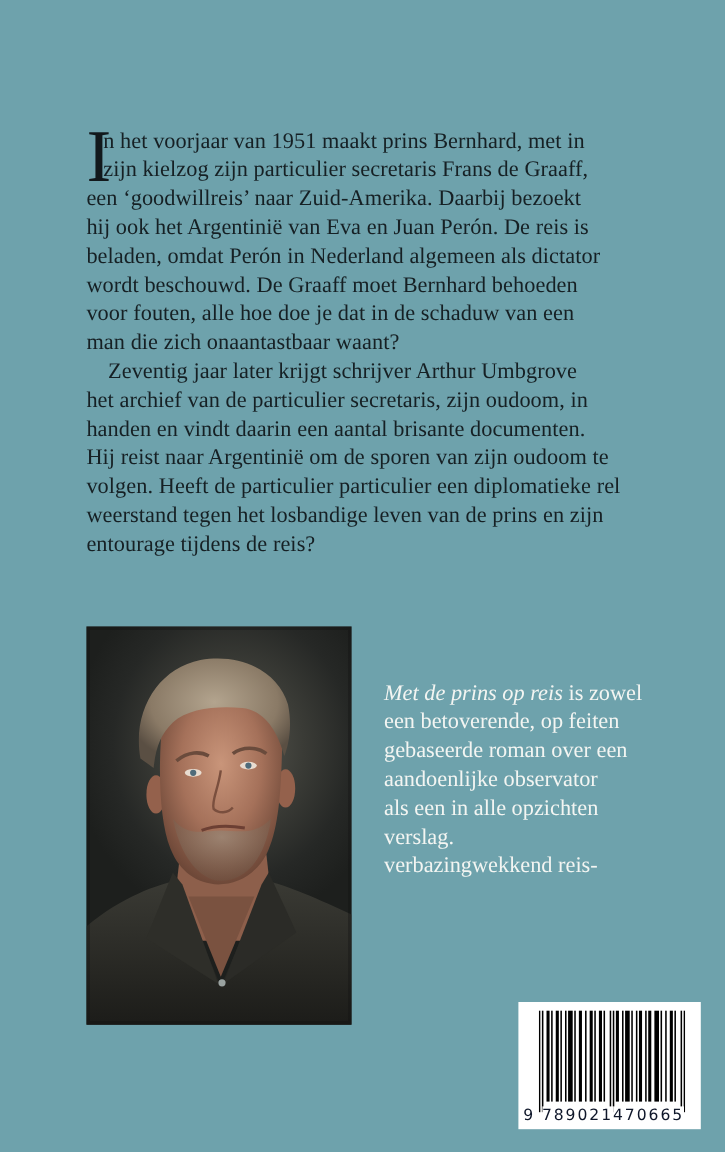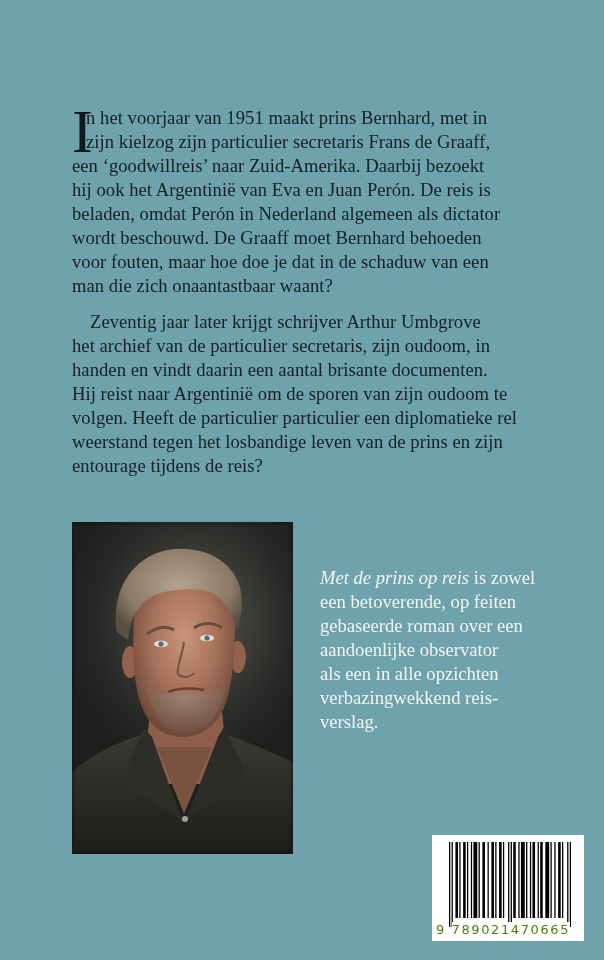--- a/index.html
+++ b/index.html
@@ -24,21 +24,20 @@
       line-height: 24px;
       letter-spacing: 0.05px;
     }
     .blurb .line {
       display: block;
       white-space: nowrap;
       height: 24px;
     }
     .blurb .line.indent {
       padding-left: 18px;
-      margin-top: 12px;
     }
     .blurb .line.after-cap {
       padding-left: 14px;
     }
     .dropcap {
       position: absolute;
       left: 0px;
       top: 1px;
       font-size: 62px;
       line-height: 48px;
@@ -96,40 +95,40 @@
       width: 122px;
       height: 85px;
     }
     .barcode-digits {
       position: absolute;
       left: 4px;
       top: 88px;
       font-family: "DejaVu Sans", "Liberation Sans", sans-serif;
       font-size: 13px;
       letter-spacing: 1.6px;
-      color: #4d7c0f;
+      color: #0f172a;
       white-space: pre;
       line-height: 14px;
     }
     .barcode-digits span {
       background: #fff;
     }
   </style>
 </head>
 <body>
 
 <div class="blurb">
   <span class="dropcap">I</span>
   <span class="line after-cap">n het voorjaar van 1951 maakt prins Bernhard, met in</span>
   <span class="line after-cap">zijn kielzog zijn particulier secretaris Frans de Graaff,</span>
   <span class="line">een ‘goodwillreis’ naar Zuid-Amerika. Daarbij bezoekt</span>
   <span class="line">hij ook het Argentinië van Eva en Juan Perón. De reis is</span>
   <span class="line">beladen, omdat Perón in Nederland algemeen als dictator</span>
   <span class="line">wordt beschouwd. De Graaff moet Bernhard behoeden</span>
-  <span class="line">voor fouten, maar hoe doe je dat in de schaduw van een</span>
+  <span class="line">voor fouten, alle hoe doe je dat in de schaduw van een</span>
   <span class="line">man die zich onaantastbaar waant?</span>
   <span class="line indent">Zeventig jaar later krijgt schrijver Arthur Umbgrove</span>
   <span class="line">het archief van de particulier secretaris, zijn oudoom, in</span>
   <span class="line">handen en vindt daarin een aantal brisante documenten.</span>
   <span class="line">Hij reist naar Argentinië om de sporen van zijn oudoom te</span>
   <span class="line">volgen. Heeft de particulier particulier een diplomatieke rel</span>
   <span class="line">weerstand tegen het losbandige leven van de prins en zijn</span>
   <span class="line">entourage tijdens de reis?</span>
 </div>
 
@@ -191,22 +190,22 @@
     <rect x="0" y="0" width="221" height="332" fill="none" stroke="#101211" stroke-opacity="0.35" stroke-width="6"></rect>
   </svg>
 </div>
 
 <div class="pitch">
   <span class="line"><em>Met de prins op reis</em><span> is zowel</span></span>
   <span class="line">een betoverende, op feiten</span>
   <span class="line">gebaseerde roman over een</span>
   <span class="line">aandoenlijke observator</span>
   <span class="line">als een in alle opzichten</span>
+  <span class="line">verslag.</span>
   <span class="line">verbazingwekkend reis-</span>
-  <span class="line">verslag.</span>
 </div>
 
 <div class="barcode-box">
   <svg class="barcode-bars" viewBox="0 0 95 85" preserveAspectRatio="none">
     <g fill="#000">
 
       <rect x="0" y="0" width="1" height="85"></rect>
       <rect x="2" y="0" width="1" height="85"></rect>
 
       <rect x="5" y="0" width="2" height="76"></rect>

